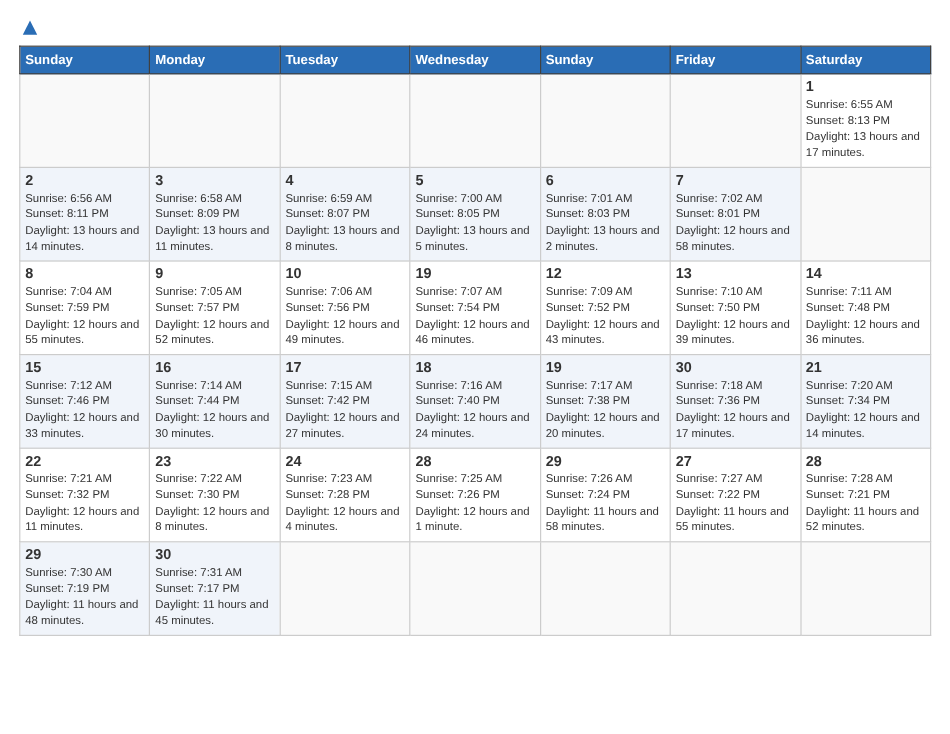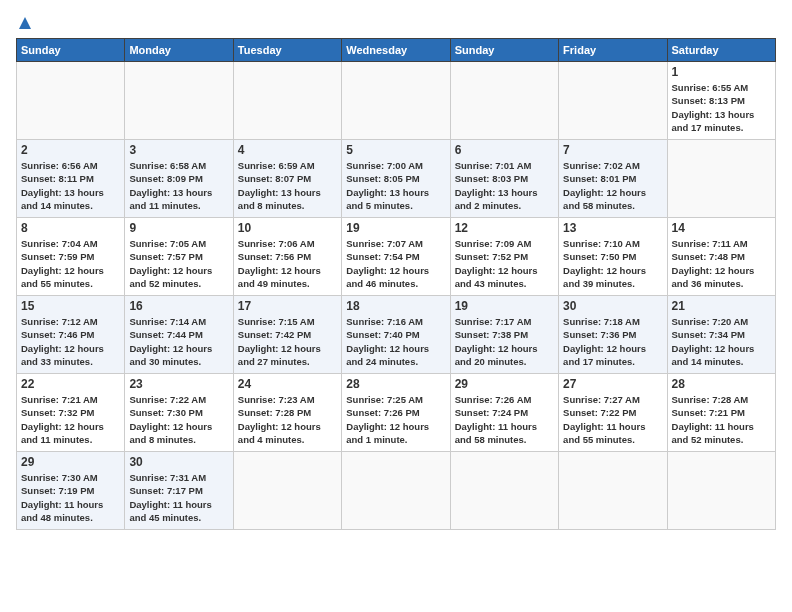--- a/index.html
+++ b/index.html
@@ -87,21 +87,20 @@
     .day-number {
       font-size: 12px;
       font-weight: bold;
       color: #333;
       display: block;
       margin-bottom: 2px;
     }
     .day-info {
       color: #333;
       line-height: 1.4;
-      font-weight: bold;
     }
     .empty-cell {
       background: #f9f9f9 !important;
     }
   </style>
 </head>
 <body>
 
 <div class="page">
   <div class="header">

